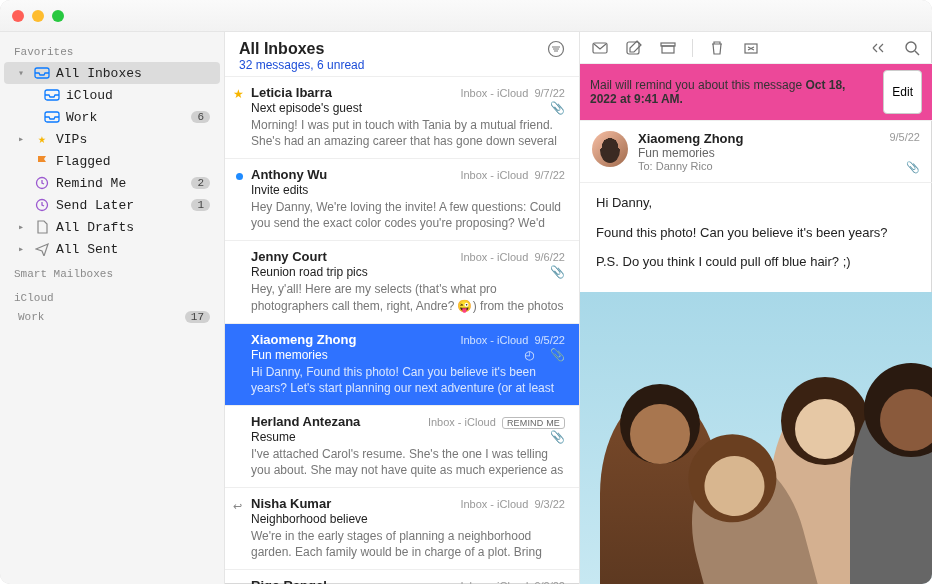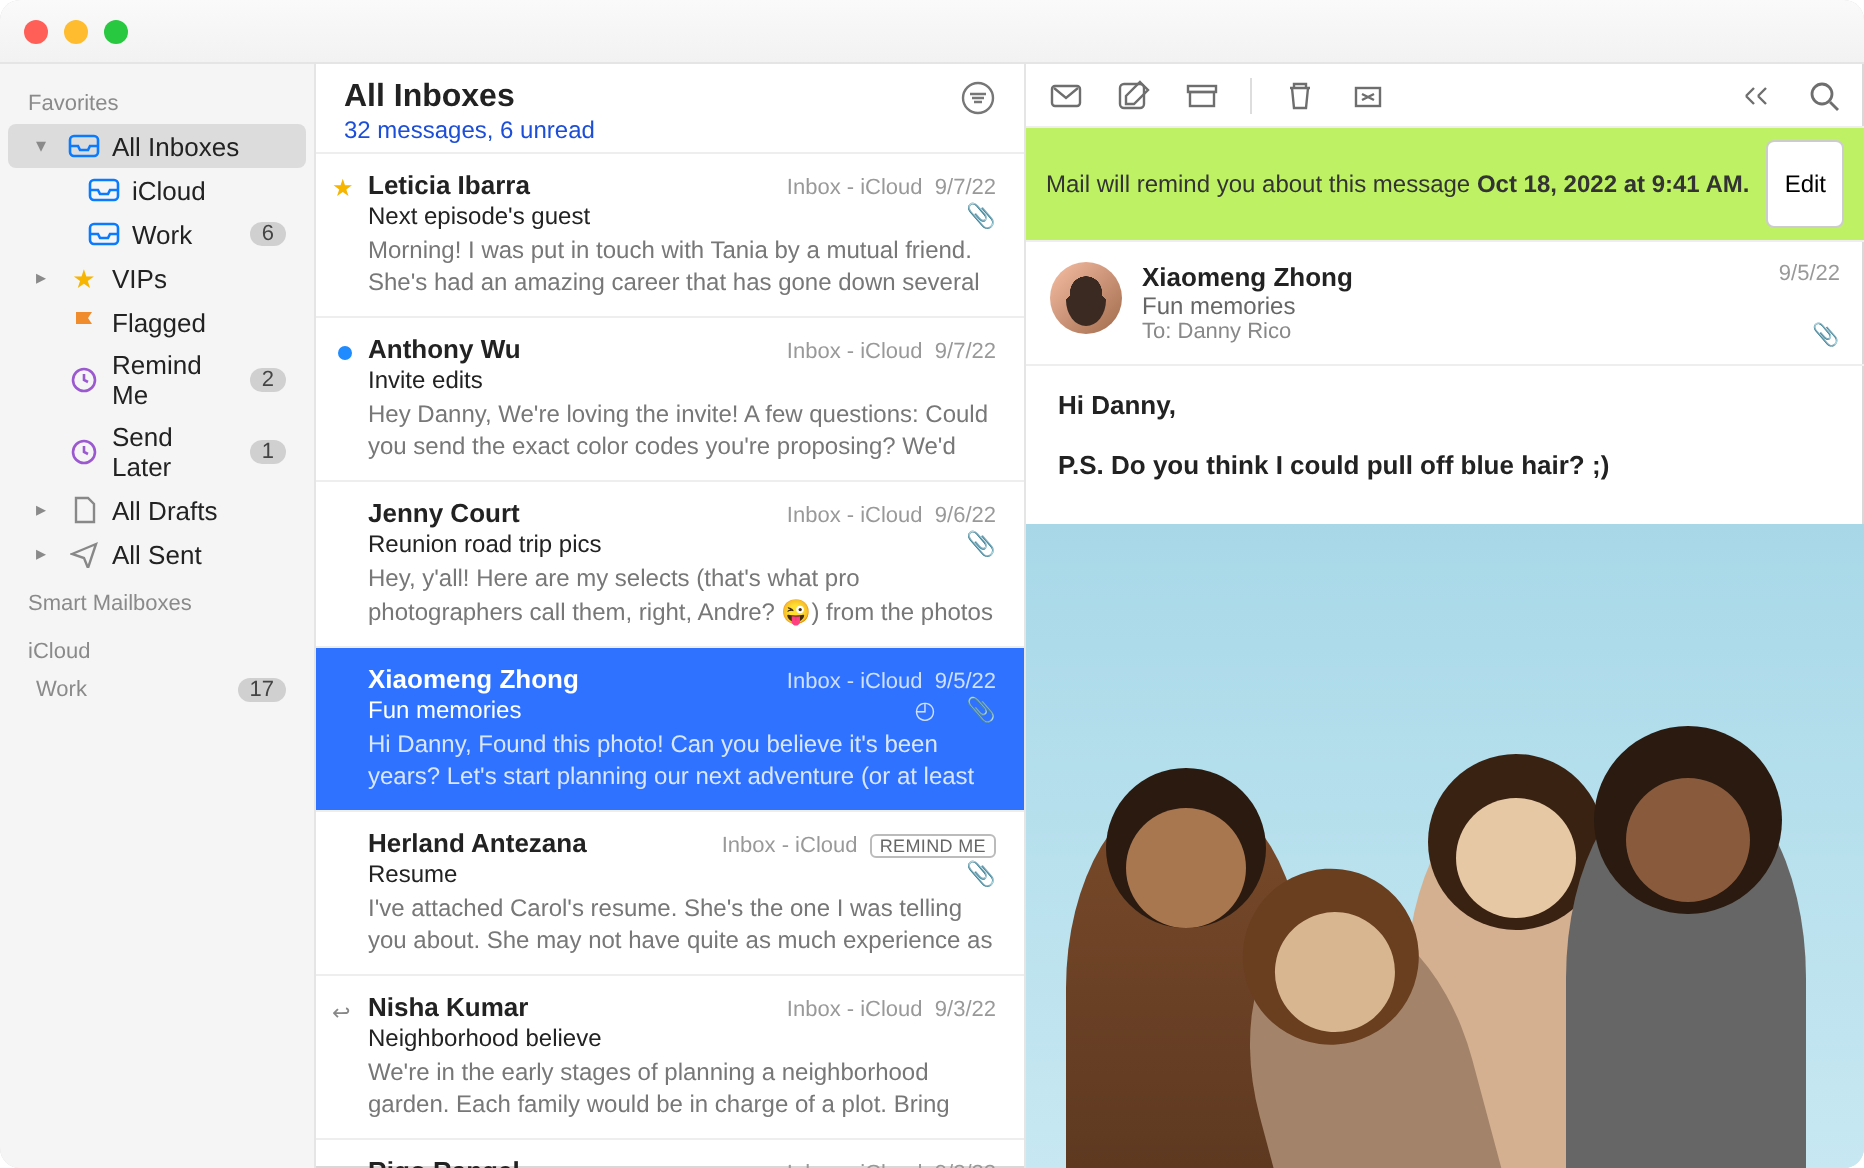--- a/index.html
+++ b/index.html
@@ -6,21 +6,21 @@
   html, body { width: 932px; height: 584px; font-family: -apple-system, "Helvetica Neue", Arial, sans-serif; background: #fff; color: #222; overflow: hidden; }
   .app { display: flex; flex-direction: column; width: 932px; height: 584px; border-radius: 10px; overflow: hidden; box-shadow: 0 0 0 1px #d8d8d8 inset; }
   .titlebar { height: 32px; background: linear-gradient(#fafafa,#f2f2f2); display: flex; align-items: center; padding-left: 12px; gap: 8px; border-bottom: 1px solid #e5e5e5; }
   .traffic { display:flex; gap:8px; }
   .dot { width:12px; height:12px; border-radius:50%; }
   .dot.red { background:#ff5f57; }
   .dot.yellow { background:#febc2e; }
   .dot.green { background:#28c840; }
   .main { display:flex; flex:1; min-height:0; }
   
-  .sidebar { width: 158px; background:#f5f5f5; border-right:1px solid #e5e5e5; padding-top:6px; font-size:13px; overflow:hidden; }
+  .sidebar { width: 225px; background:#f5f5f5; border-right:1px solid #e5e5e5; padding-top:6px; font-size:13px; overflow:hidden;font-family:Liberation Mono, monospace; }
   .sb-section { color:#8a8a8a; font-size:11px; padding:8px 14px 4px; font-weight:500; }
   .sb-item { display:flex; align-items:center; gap:6px; padding:3px 10px 3px 14px; border-radius:4px; margin:0 4px; }
   .sb-item .label { flex:1; }
   .sb-item .count { background:#d0d0d0; color:#444; border-radius:8px; font-size:11px; padding:0 6px; min-width:16px; text-align:center; }
   .sb-item.active { background:#dcdcdc; }
   .sb-item .caret { width:10px; color:#8a8a8a; font-size:10px; }
   .sb-item.child { padding-left:40px; }
   .sb-ic { width:16px; height:16px; display:flex; align-items:center; justify-content:center; color:#0a7aff; }
   .sb-ic.gray { color:#888; }
   .sb-ic.yellow { color:#f7b500; }
@@ -44,30 +44,30 @@
   .star { position:absolute; left:8px; top:10px; color:#f7b500; font-size:12px; }
   .dotblue { position:absolute; left:11px; top:14px; width:7px; height:7px; border-radius:50%; background:#1f8bff; }
   .reply-ic { position:absolute; left:8px; top:12px; color:#888; font-size:11px; }
   .attach { color:#999; font-size:12px; }
   .remind-pill { border:1px solid #bbb; color:#666; font-size:9px; padding:0 4px; border-radius:3px; letter-spacing:0.02em; }
   
   .reader { flex:1; display:flex; flex-direction:column; min-height:0; }
   .toolbar { height:32px; display:flex; align-items:center; padding:0 10px; gap:14px; border-bottom:1px solid #eee; color:#6e6e6e; }
   .toolbar .spacer { flex:1; }
   .toolbar .tb-ic { width:20px; height:20px; display:flex; align-items:center; justify-content:center; }
-  .banner { display:flex; align-items:center; background:#bef264; padding:6px 10px; font-size:12px; color:#333; gap:8px; border-bottom:1px solid #eee; }
+  .banner { display:flex; align-items:center; background:#ec4899; padding:6px 10px; font-size:12px; color:#333; gap:8px; border-bottom:1px solid #eee; }
   .banner .edit-btn { margin-left:auto; border:1px solid #ccc; border-radius:4px; background:#fff; padding:14px 8px; font-size:12px; }
   .mhead { display:flex; padding:10px 12px 8px; gap:10px; border-bottom:1px solid #eee; }
   .avatar { width:36px; height:36px; border-radius:50%; background:linear-gradient(135deg,#f7bfa5,#a06a4c); position:relative; overflow:hidden; }
   .avatar::after { content:""; position:absolute; inset:6px 8px 4px 8px; background:radial-gradient(circle at 50% 35%, #3a2a22 40%, transparent 41%), radial-gradient(circle at 50% 80%, #3a2a22 55%, transparent 56%); border-radius:50%; }
   .mhead .from { font-weight:700; font-size:13px; }
   .mhead .subj { font-size:12px; color:#666; }
   .mhead .to { font-size:11px; color:#888; }
   .mhead .date { font-size:11px; color:#999; }
-  .body { padding:10px 16px; font-size:13px; line-height:1.5; color:#222;font-weight:bold; }
+  .body { padding:10px 16px; font-size:13px; line-height:1.5; color:#222; }
   .body p { margin-bottom:10px; }
   .photo-area { flex:1; min-height:180px; background:linear-gradient(#a8d8e8,#c7e8f2); position:relative; overflow:hidden; }
   .person { position:absolute; bottom:-10px; border-radius:50% 50% 0 0; }
   .p1 { width:120px; height:200px; left:20px; background:linear-gradient(#7a4a2a,#5c3820); }
   .p1::before { content:""; position:absolute; top:10px; left:30px; width:60px; height:60px; border-radius:50%; background:#a8764f; box-shadow:0 -10px 0 10px #2a1a10; }
   .p2 { width:110px; height:180px; left:115px; bottom:-50px; background:#a3846a; transform:rotate(-15deg); }
   .p2::before { content:""; position:absolute; top:0; left:25px; width:60px; height:60px; border-radius:50%; background:#d8b68f; box-shadow:0 -8px 0 14px #6a3f20; }
   .p3 { width:110px; height:200px; left:190px; background:#d4b090; }
   .p3::before { content:""; position:absolute; top:5px; left:25px; width:60px; height:60px; border-radius:50%; background:#e6c8a5; box-shadow:0 -8px 0 14px #3a2212; }
   .p4 { width:120px; height:210px; left:270px; background:#666; }
@@ -336,20 +336,21 @@
           <div class="to"><span>To:</span>&nbsp;<span>Danny Rico</span></div>
         </div>
         <div style="text-align:right">
           <div class="date">9/5/22</div>
           <div class="date" style="margin-top:18px">📎</div>
         </div>
       </div>
 
       <div class="body">
         <p>Hi Danny,</p>
+        <p>Found this photo! Can you believe it's been years?</p>
         <p>P.S. Do you think I could pull off blue hair? ;)</p>
       </div>
 
       <div class="photo-area">
         <div class="person p1"></div>
         <div class="person p3"></div>
         <div class="person p4"></div>
         <div class="person p2"></div>
       </div>
     </div>

